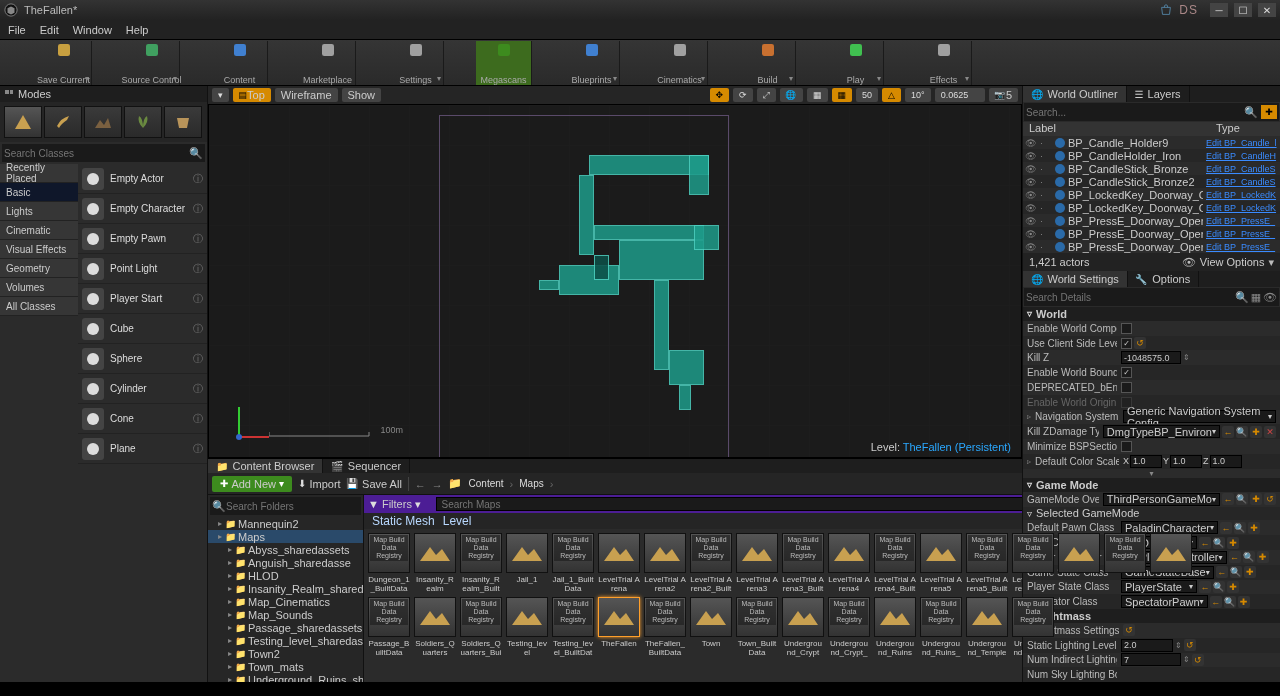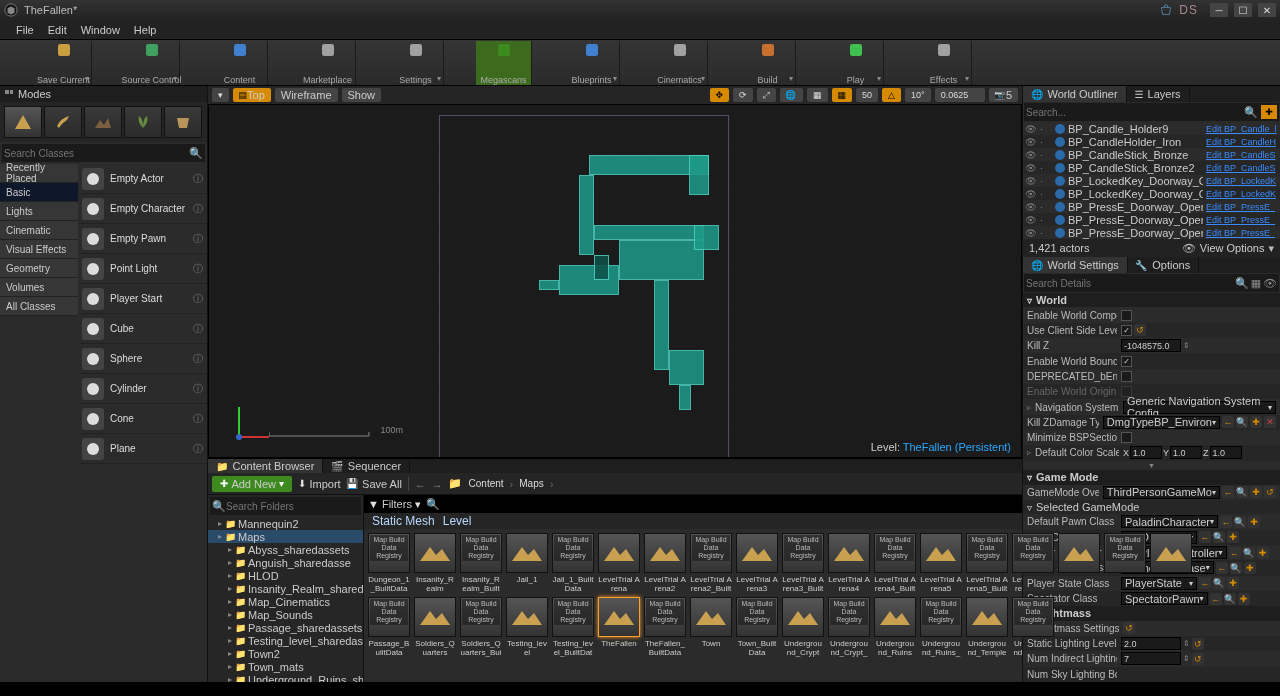--- a/index.html
+++ b/index.html
@@ -4,21 +4,21 @@
 <style>
   * { margin:0; padding:0; box-sizing:border-box; font-family:"Segoe UI",Arial,sans-serif; font-size:11px; color:#ccc; }
   body { background:#1a1a1a; width:1280px; height:696px; overflow:hidden; user-select:none; }
   .titlebar { height:20px; background:linear-gradient(#333,#222); display:flex; align-items:center; padding:0 4px; }
   .titlebar .ue-logo { width:14px; height:14px; margin-right:6px; }
   .titlebar .title { font-size:11px; color:#bbb; }
   .titlebar .spacer { flex:1; }
   .titlebar .right-group { display:flex; align-items:center; gap:6px; }
   .titlebar .ds { color:#a88; font-size:12px; letter-spacing:1px; margin-right:6px; }
   .winbtn { width:18px; height:14px; background:#444; display:flex; align-items:center; justify-content:center; font-size:10px; color:#ddd; }
-  .menubar { height:20px; background:#222; display:flex; align-items:center; padding:0 16px; gap:14px; border-bottom:1px solid #000; }
+  .menubar { height:20px; background:#222; display:flex; align-items:center; padding:0 8px; gap:14px; border-bottom:1px solid #000; }
   .menubar span { color:#ccc; font-size:11px; }
   .toolbar { height:46px; background:linear-gradient(#353535,#2a2a2a); display:flex; align-items:center; padding:2px 4px; gap:0; border-bottom:1px solid #000; }
   .toolbtn { width:56px; height:44px; display:flex; flex-direction:column; align-items:center; justify-content:center; gap:16px; border-right:1px solid #1a1a1a; position:relative;margin-left:32px; }
   .toolbtn.active { background:#3d6b1e; }
   .toolbtn .ticon { width:22px; height:22px; }
   .toolbtn .tlabel { font-size:9px; color:#aaa; white-space:nowrap; }
   .toolbtn .tarrow { position:absolute; right:2px; bottom:2px; font-size:8px; color:#888; }
   .mainrow { display:flex; height:calc(696px - 20px - 20px - 46px - 14px); }
   .leftcol { width:208px; display:flex; flex-direction:column; background:#2b2b2b; border-right:1px solid #111; }
   .panel-tab-row { height:16px; background:#1e1e1e; display:flex; align-items:center; padding:0 4px; }
@@ -100,21 +100,21 @@
   .cb-tb-btn.gold { color:#f0c050; }
   .cb-nav { display:flex; align-items:center; gap:6px; }
   .cb-nav .arr { color:#888; font-size:11px; }
   .cb-crumb { color:#ddd; font-size:10px; }
   .cb-body { flex:1; display:flex; min-height:0; }
   .cb-folders { width:156px; background:#262626; display:flex; flex-direction:column; border-right:1px solid #111; }
   .cb-folders .frow { height:13px; display:flex; align-items:center; padding:0 2px; gap:3px; font-size:10px; white-space:nowrap; overflow:hidden; color:#ccc; }
   .cb-folders .frow.sel { background:#2a4a6a; }
   .cb-folders .fico { width:10px; color:#d6a850; font-size:9px; }
   .cb-assets { flex:1; display:flex; flex-direction:column; min-width:0; }
-  .cb-filters { height:18px; display:flex; align-items:center; padding:0 4px; gap:6px; background:#000000; }
+  .cb-filters { height:18px; display:flex; align-items:center; padding:0 4px; gap:16px; background:#4c1d95; }
   .cb-subfilters { height:16px; display:flex; align-items:center; gap:8px; padding:0 8px; background:#252525; }
   .cb-subfilters span { color:#b8d8ff; font-size:12px; }
   .cb-grid { flex:1; display:flex; flex-wrap:wrap; align-content:flex-start; padding:4px; gap:4px; overflow:hidden; background:#2b2b2b; }
   .asset { width:42px; display:flex; flex-direction:column; align-items:center; }
   .asset .athumb { width:42px; height:40px; background:linear-gradient(#555,#333); border:1px solid #111; position:relative; display:flex; align-items:center; justify-content:center; }
   .asset.sel .athumb { border:1px solid #ff9f2a; box-shadow:0 0 4px #ff9f2a; }
   .asset .altxt { position:absolute; top:1px; left:1px; right:1px; font-size:7px; color:#bbb; background:#1a1a1a99; text-align:center; line-height:8px; padding:1px 0; }
   .asset .aname { font-size:8px; color:#ccc; text-align:center; line-height:9px; margin-top:2px; max-height:18px; overflow:hidden; width:100%; word-break:break-all; }
   .cb-status { height:16px; background:#1e1e1e; display:flex; align-items:center; padding:0 6px; font-size:10px; color:#bbb; justify-content:space-between; }
   .taskbar { height:14px; background:#000; }
@@ -530,20 +530,21 @@
                 <div class="frow" style="padding-left: 20px;">
                   <span style="color:#888;font-size:8px">▸</span>
                   <span class="fico">📁</span>
                   <span>Underground_Ruins_share</span>
                 </div>
               </div>
           </div>
           <div class="cb-assets">
             <div class="cb-filters">
               <span style="color:#ddd">▼ <span>Filters</span> ▾</span>
+              <input style="flex: 1 1 0%; background: rgb(26, 26, 26); border: 1px solid rgb(0, 0, 0); height: 14px; color: rgb(136, 136, 136); font-size: 10px; padding: 0px 4px;" placeholder="Search Maps">
               <span style="color:#888">🔍</span>
             </div>
             <div class="cb-subfilters" id="subfilters">
                 <span>Static Mesh</span>
                 <span>Level</span>
               </div>
             <div class="cb-grid" id="agrid">
                 <div class="asset">
                   <div class="athumb">
                     <div class="altxt">Map Build<br>Data Registry</div>
@@ -784,20 +785,24 @@
   <div class="rightcol">
 
     <div class="outliner-tabs">
       <div class="tab active">🌐 <span>World Outliner</span></div>
       <div class="tab">☰ <span>Layers</span></div>
     </div>
     <div class="outliner-search">
       <input placeholder="Search..." style="">
       <span style="color:#888;width:16px;text-align:center">🔍</span>
       <div class="btn">✚</div>
+    </div>
+    <div class="outliner-header">
+      <div class="lh">Label</div>
+      <div class="th">Type</div>
     </div>
     <div class="outliner-list" id="ollist">
         <div class="ol-row">
           <span class="eye">👁</span>
           <span class="eye">·</span>
           <span class="dot"></span>
           <span class="name">BP_Candle_Holder9</span>
           <span class="type">Edit BP_Candle_l</span>
         </div>
         <div class="ol-row striped">
@@ -1048,21 +1053,21 @@
       <div class="prop-row">
           <span style="color:#888;font-size:8px">▹</span>
           <div class="plbl" style="width:84px">Lightmass Settings</div>
           <div class="pval">
             <span class="pill" style="color:#d68a00">↺</span>
           </div>
         </div>
       <div class="prop-row striped">
           <div class="plbl">Static Lighting Level</div>
           <div class="pval">
-            <input type="text" style="width: 60px;" value="2.0">
+            <input type="text" style="width: 52px;" value="2.0">
             <span style="color:#888;font-size:8px">⇕</span>
             <span class="pill" style="color:#d68a00">↺</span>
           </div>
         </div>
       <div class="prop-row">
           <div class="plbl">Num Indirect Lighting</div>
           <div class="pval">
             <input type="text" style="width: 60px;" value="7">
             <span style="color:#888;font-size:8px">⇕</span>
             <span class="pill" style="color:#d68a00">↺</span>

